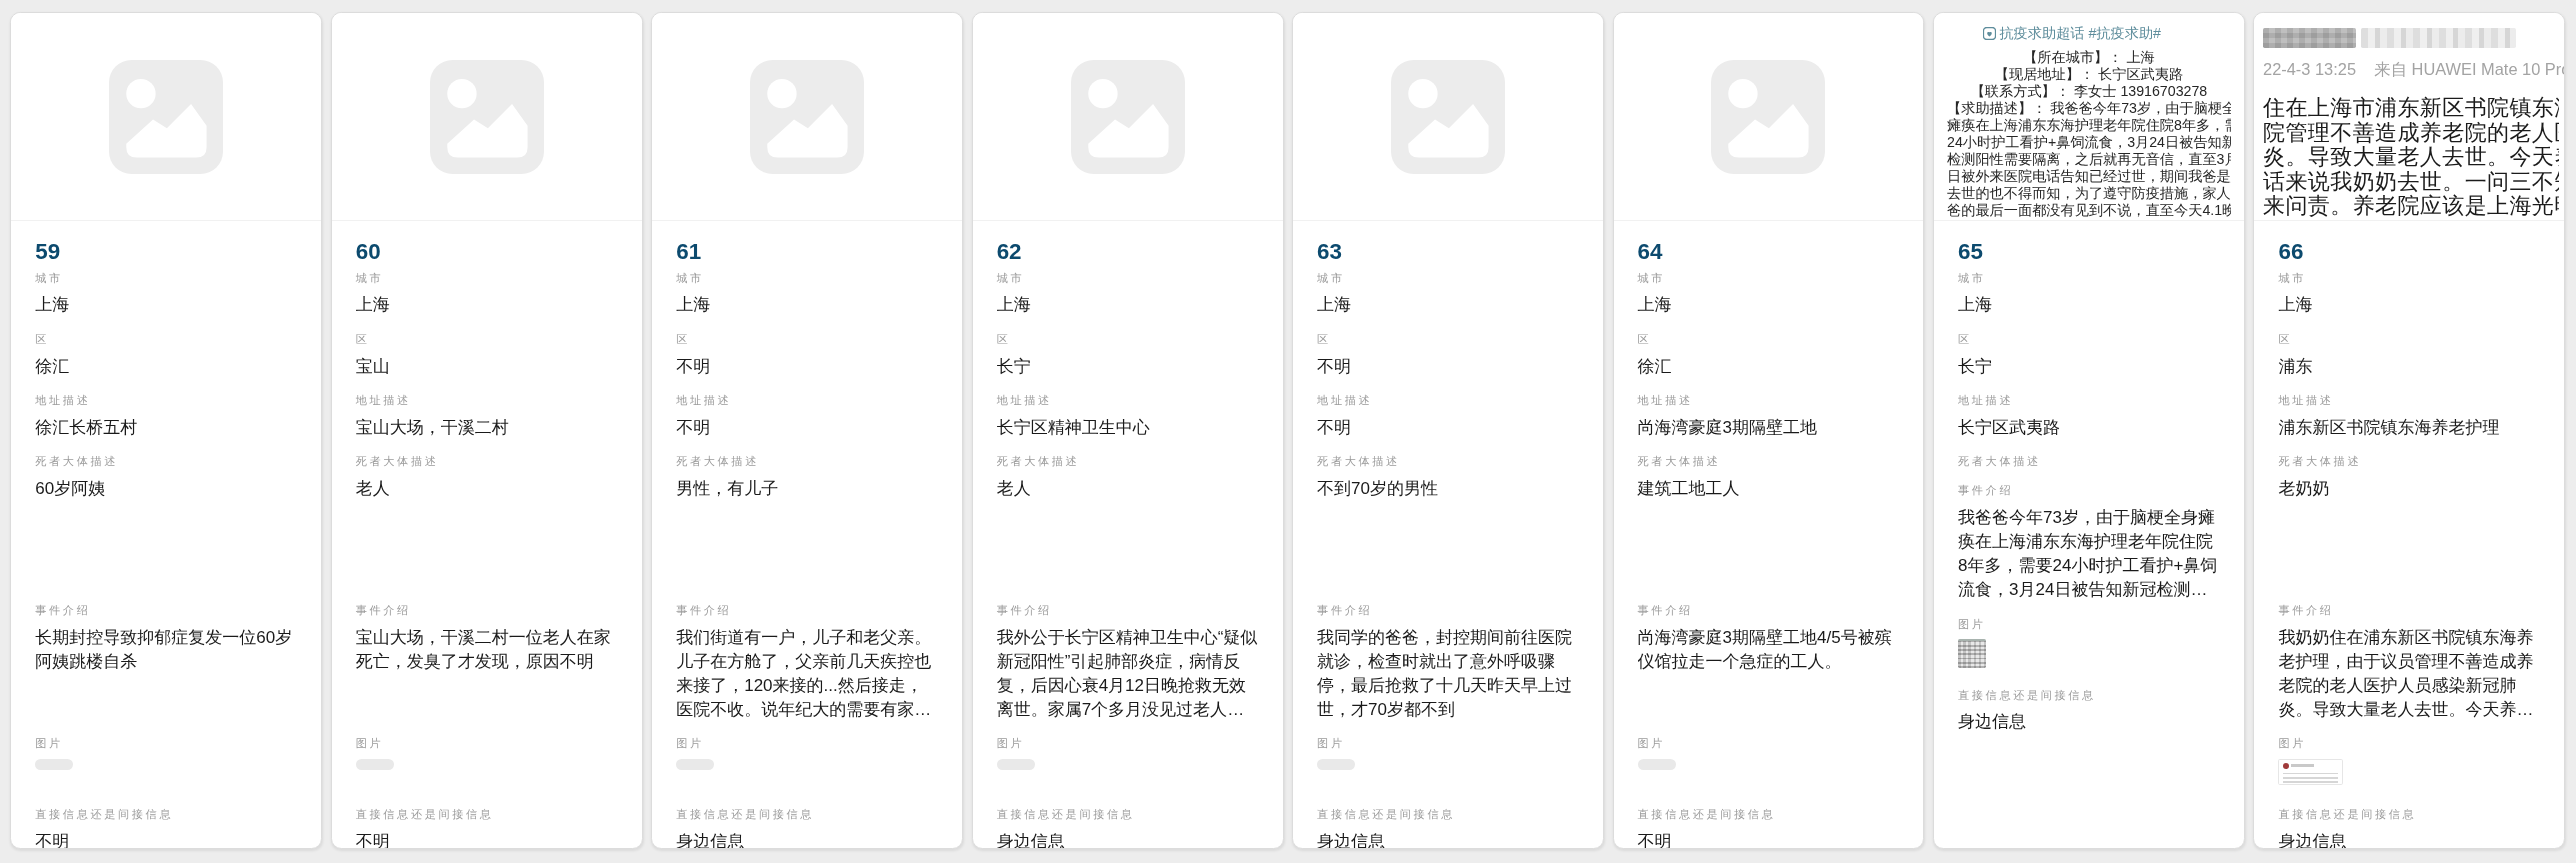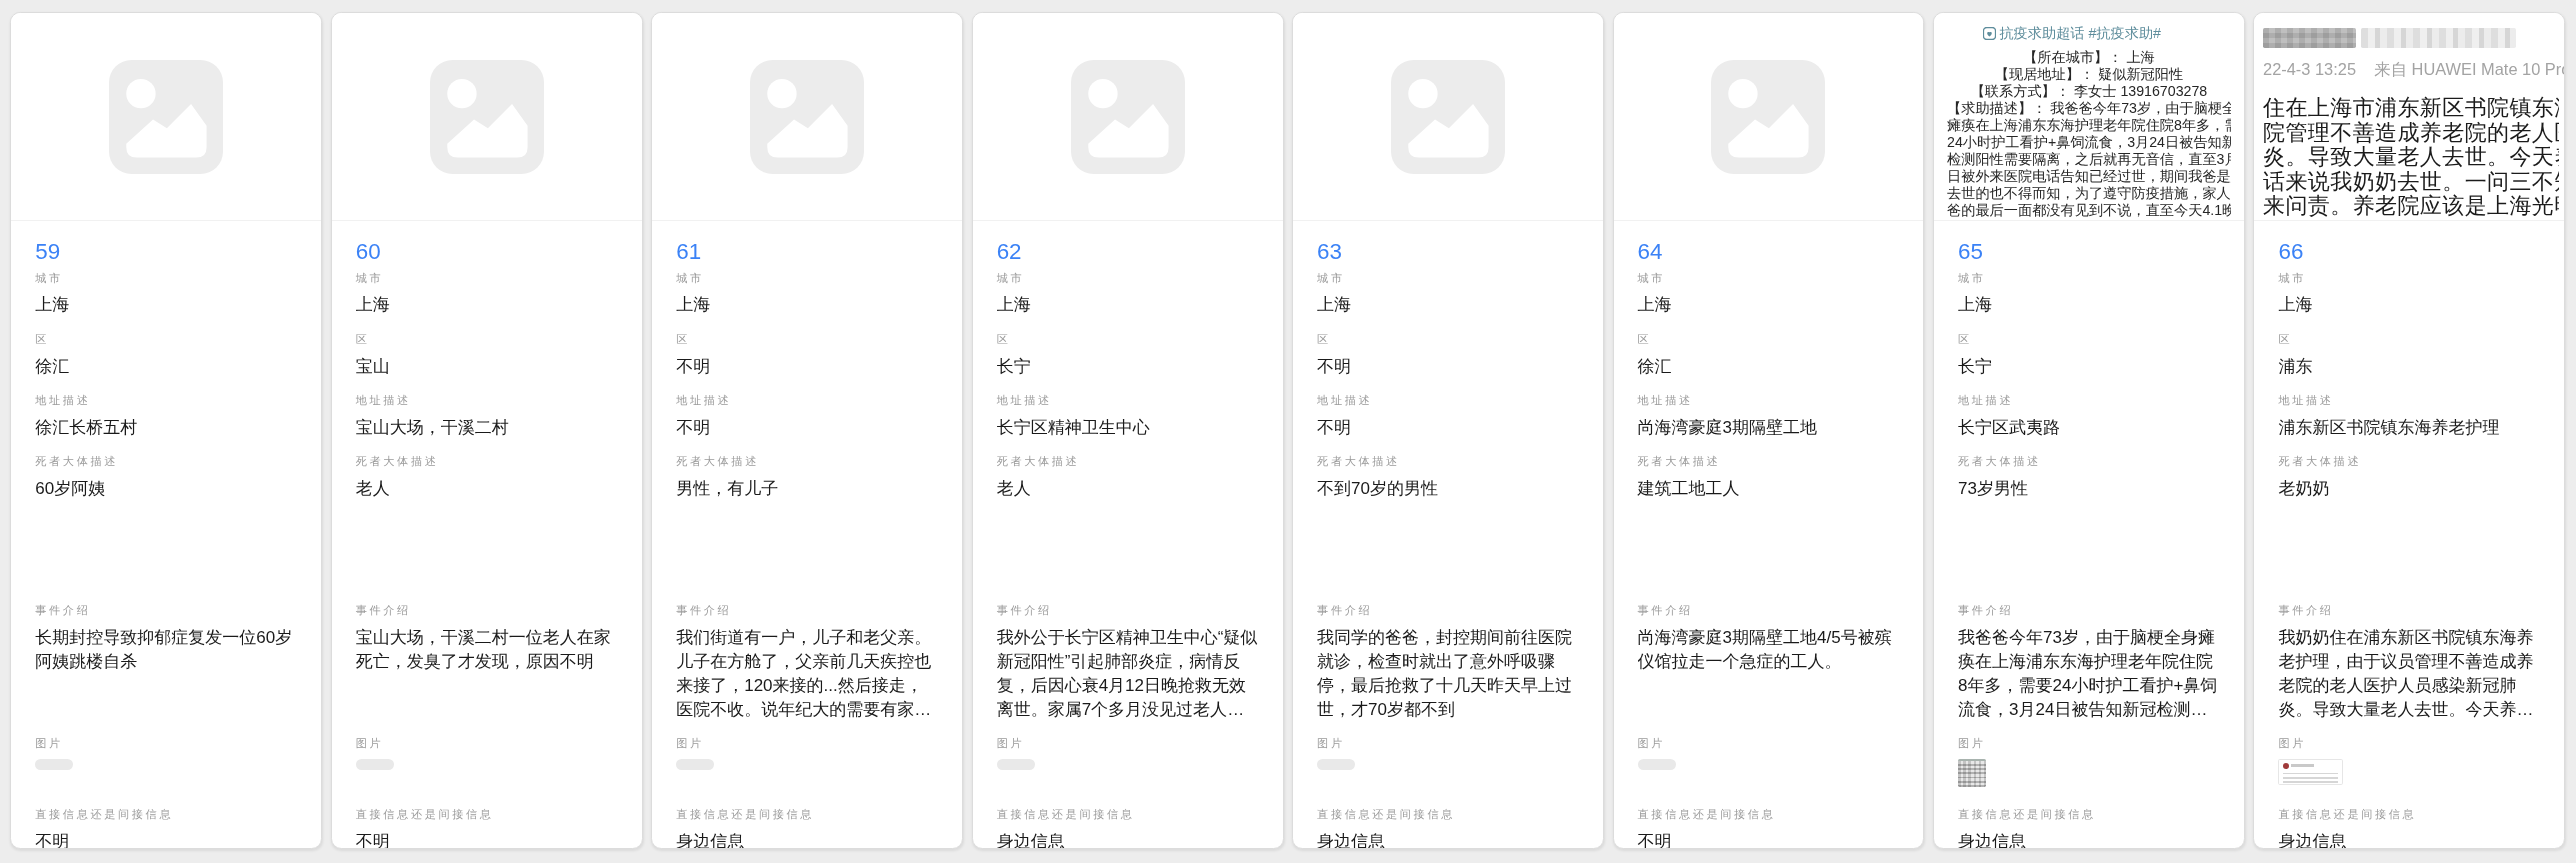--- a/index.html
+++ b/index.html
@@ -28,21 +28,21 @@
     background:repeating-linear-gradient(90deg,#c6c6c6 0 6px,#dadada 6px 12px),repeating-linear-gradient(0deg,#cccccc 0 5.2px,#e0e0e0 5.2px 10.3px);
     background-blend-mode:multiply; border-radius:1.7px; }
   .wp-name .mosaic-b { width:155px; height:20.7px;
     background:repeating-linear-gradient(90deg,#dedede 0 6.9px,#efefef 6.9px 13.8px,#d6d6d6 13.8px 19px,#ececec 19px 26px);
     border-radius:1.7px; }
   .wp-time { font-size:16.4px; color:#a3a3a3; margin-bottom:14.6px; white-space:nowrap; }
   .media-weibo-post .ln { font-size:22px; line-height:24.6px; color:#1b1b1b; white-space:nowrap; overflow:hidden; letter-spacing:0.4px; }
 
   
   .content { padding:17px 24px 0 24px; flex:1; }
-  .num { font-size:22.4px; font-weight:400; color:#3b82f6; line-height:27px; margin-bottom:6.9px; }
+  .num { font-size:22.4px; font-weight:700; color:#0c4a6e; line-height:27px; margin-bottom:6.9px; }
   .field { margin-bottom:15.5px; }
   .lbl { font-size:11.2px; color:#9b9b9b; letter-spacing:2.6px; line-height:13.8px; margin-bottom:7.8px; }
   .val { font-size:17px; color:#1a1a1a; line-height:24px; }
   .f-deceased .val { min-height:112px; }
   .f-event .val { height:96px; overflow:hidden; display:-webkit-box; -webkit-line-clamp:4; -webkit-box-orient:vertical; }
 
   .thumb-row { height:34px; }
   .thumb-pill { width:38px; height:11.2px; border-radius:6px; background:#e9e9e9; margin-top:1.7px; }
   .thumb-noise { width:28.4px; height:28.4px; border-radius:1.7px;
     background:repeating-linear-gradient(0deg,#b9b9b9 0 1.7px,#f1f1f1 1.7px 4.3px),repeating-linear-gradient(90deg,#cfcfcf 0 2.6px,#f5f5f5 2.6px 5.2px);
@@ -408,21 +408,21 @@
       <div class="media-weibo-text">
         <div class="wt-topic">
           <svg width="13" height="13" viewBox="0 0 15 15">
             <rect x="0.5" y="0.5" width="14" height="14" rx="4" fill="none" stroke="#5e8d9c" stroke-width="1.6"></rect>
             <path d="M7.5 11 C3.4 8 4.6 4.4 7.5 6.1 C10.4 4.4 11.6 8 7.5 11 Z" fill="#5e8d9c"></path>
           </svg>
           <span>抗疫求助超话 #抗疫求助#</span>
         </div>
         <div class="wt-body">
             <div class="ln">【所在城市】： 上海</div>
-            <div class="ln">【现居地址】： 疑似新冠阳性</div>
+            <div class="ln">【现居地址】： 长宁区武夷路</div>
             <div class="ln">【联系方式】： 李女士 13916703278</div>
             <div class="ln">【求助描述】： 我爸爸今年73岁，由于脑梗全身</div>
             <div class="ln">瘫痪在上海浦东东海护理老年院住院8年多，需要</div>
             <div class="ln">24小时护工看护+鼻饲流食，3月24日被告知新冠</div>
             <div class="ln">检测阳性需要隔离，之后就再无音信，直至3月30</div>
             <div class="ln">日被外来医院电话告知已经过世，期间我爸是怎么</div>
             <div class="ln">去世的也不得而知，为了遵守防疫措施，家人连我</div>
             <div class="ln">爸的最后一面都没有见到不说，直至今天4.1晚间</div>
             <div class="ln">10点遗体还躺在太平间无人问津，虽然当前疫情</div>
           </div>
@@ -443,21 +443,20 @@
         <div class="val">长宁</div>
       </div>
 
       <div class="field">
         <div class="lbl">地址描述</div>
         <div class="val">长宁区武夷路</div>
       </div>
 
       <div class="field f-deceased">
         <div class="lbl">死者大体描述</div>
-        <div class="val">73岁男性</div>
       </div>
 
       <div class="field f-event">
         <div class="lbl">事件介绍</div>
         <div class="val">我爸爸今年73岁，由于脑梗全身瘫痪在上海浦东东海护理老年院住院8年多，需要24小时护工看护+鼻饲流食，3月24日被告知新冠检测阳性需要隔离， ...</div>
       </div>
 
       <div class="field">
         <div class="lbl">图片</div>
         <div class="thumb-row">

